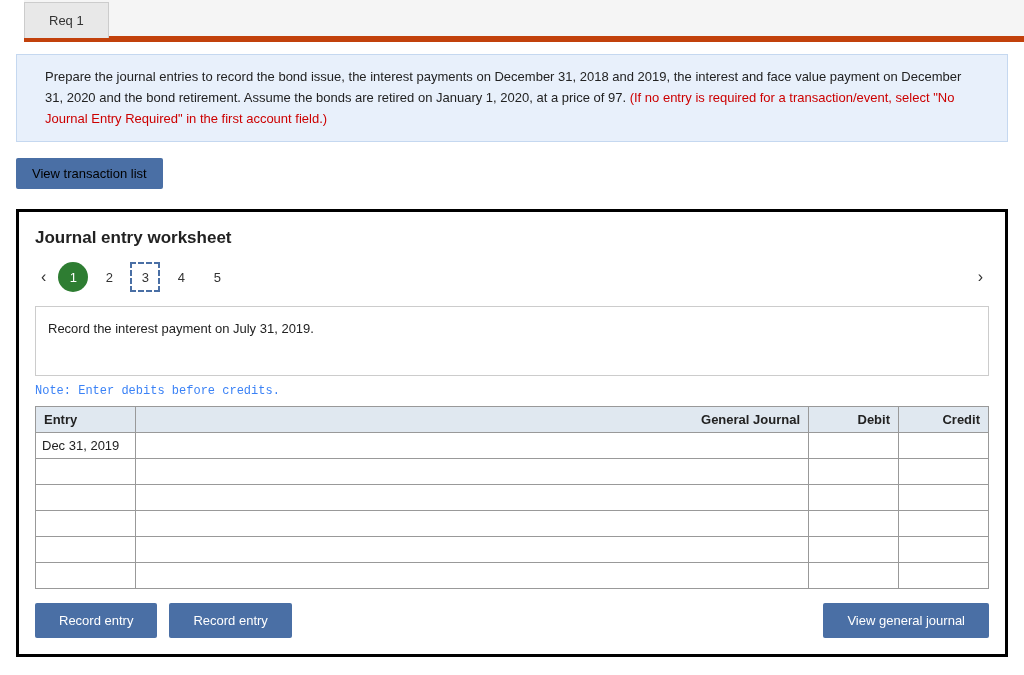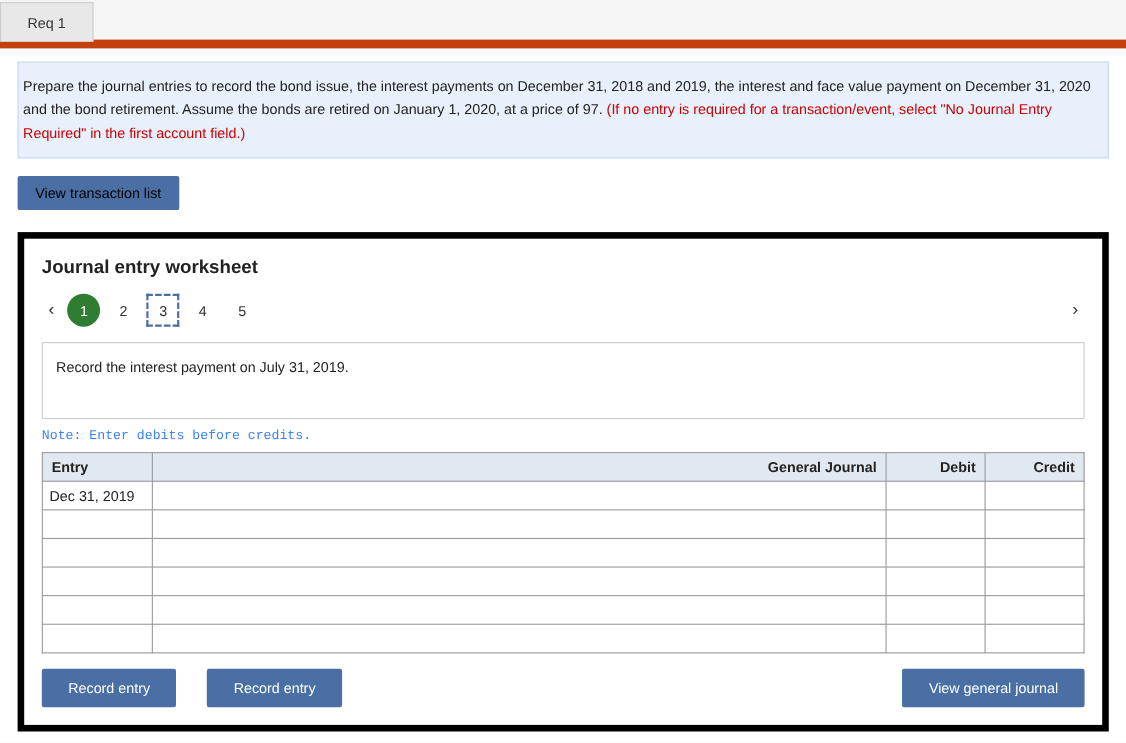--- a/index.html
+++ b/index.html
@@ -14,22 +14,23 @@
       background: #fff;
       max-width: 1024px;
       min-height: 675px;
       margin: 0 auto;
       padding: 0;
     }
 
     
     .tabs {
       display: flex;
-      border-bottom: 8px solid #c2410c;
+      border-bottom: 6px solid #c2410c;
       background: #f5f5f5;
+      margin-left: 24px;
     }
     .tab {
       padding: 10px 24px;
       cursor: pointer;
       border: 1px solid #ccc;
       border-bottom: none;
       background: #e8e8e8;
       font-size: 13px;
       color: #333;
       margin-right: 2px;
@@ -40,21 +41,21 @@
       background: #fff;
       border-bottom: 2px solid #fff;
       font-weight: normal;
       z-index: 1;
     }
 
     
     .info-box {
       background: #e8f0fb;
       border: 1px solid #c5d8f0;
-      padding: 12px 4px;
+      padding: 12px 28px;
       margin: 12px 16px;
       font-size: 13px;
       line-height: 1.6;
       color: #222;
     }
     .info-box .red-text {
       color: #c00;
     }
 
     
@@ -65,21 +66,21 @@
       border: none;
       padding: 8px 16px;
       font-size: 13px;
       cursor: pointer;
       margin: 4px 16px 12px 16px;
       border-radius: 2px;
     }
 
     
     .worksheet-container {
-      border: 6px solid #000000;
+      border: 3px solid #000000;
       margin: 8px 16px 16px 16px;
       padding: 16px;
       background: #fff;
     }
 
     .worksheet-title {
       font-size: 17px;
       font-weight: bold;
       margin-bottom: 14px;
     }
@@ -178,21 +179,21 @@
       background: transparent;
     }
     .col-date { width: 100px; }
     .col-journal { width: auto; }
     .col-debit { width: 90px; }
     .col-credit { width: 90px; }
 
     
     .bottom-buttons {
       display: flex;
-      gap: 28px;
+      gap: 12px;
       align-items: center;
     }
     .btn-action {
       background: #4a6fa5;
       color: #fff;
       border: none;
       padding: 10px 24px;
       font-size: 13px;
       cursor: pointer;
       border-radius: 2px;

